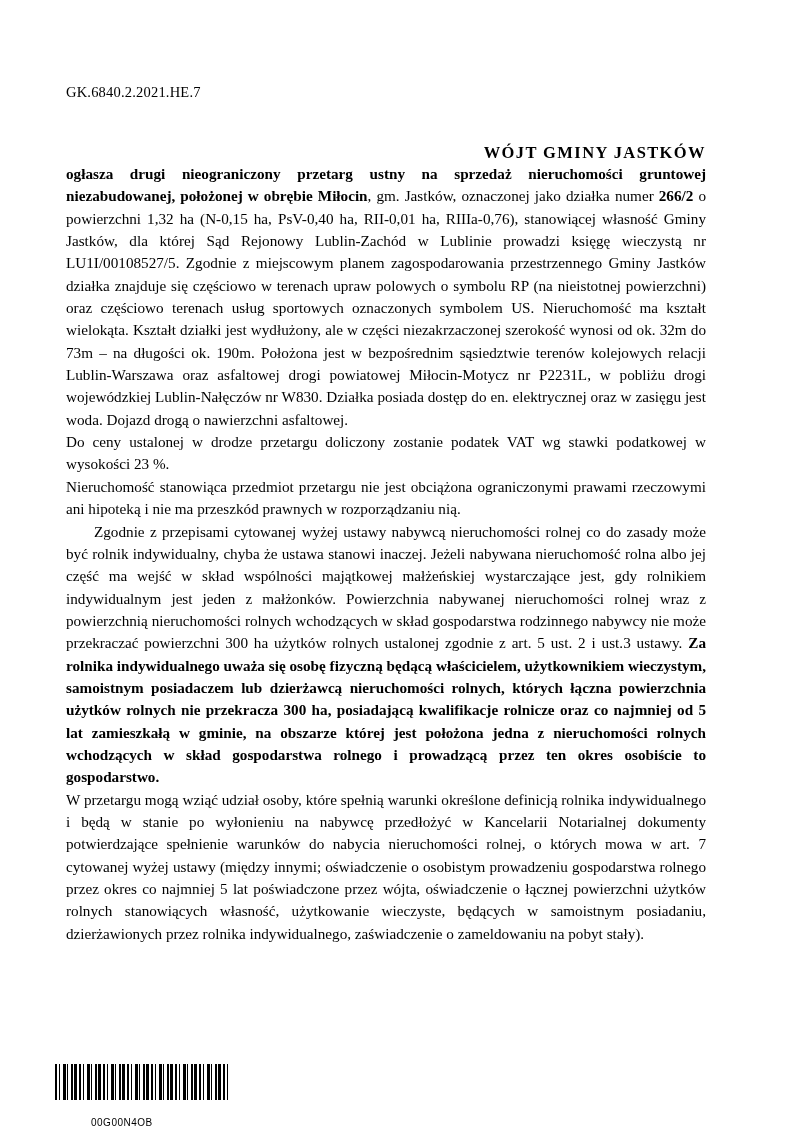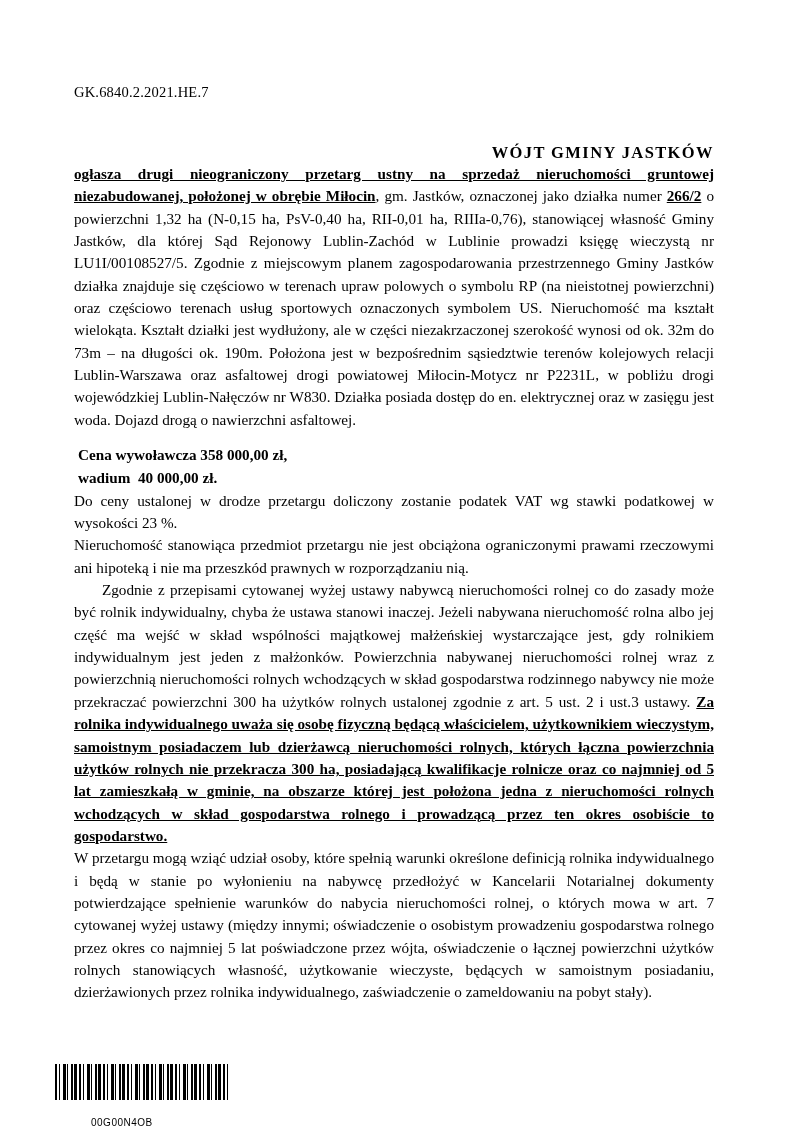--- a/index.html
+++ b/index.html
@@ -14,21 +14,21 @@
   .page {
     position: relative;
     width: 800px;
     height: 1131px;
     margin: 0 auto;
     background: #ffffff;
     overflow: hidden;
   }
   .content {
     position: absolute;
-    left: 74px;
+    left: 66px;
     top: 0;
     width: 640px;
   }
   .ref-no {
     margin-top: 84px;
     font-size: 14.5px;
     letter-spacing: 0.2px;
   }
   .doc-title {
     margin-top: 42px;
@@ -39,21 +39,21 @@
   }
   p.body-par {
     margin: 0;
     text-align: justify;
     font-size: 15.2px;
     line-height: 1.47;
   }
   .lead-par {
     margin-top: 14px;
   }
-  b, .b { font-weight: bold; text-decoration: underline; }
+  b, .b { font-weight: bold; }
   .price-block {
     margin-top: 13px;
     font-size: 15.2px;
     line-height: 1.5;
     font-weight: bold;
     padding-left: 4px;
   }
   .spaced-par {
     margin-top: 18px;
   }
@@ -104,24 +104,20 @@
 
 <div class="page">
   <div class="content">
 
     <div class="ref-no">GK.6840.2.2021.HE.7</div>
 
     <div class="doc-title">WÓJT  GMINY  JASTKÓW</div>
 
     <p class="body-par lead-par"><b>ogłasza drugi nieograniczony przetarg ustny na sprzedaż nieruchomości gruntowej niezabudowanej, położonej w obrębie Miłocin</b><span>, gm. Jastków, oznaczonej jako działka numer </span><b>266/2</b><span> o powierzchni 1,32 ha (N-0,15 ha, PsV-0,40 ha, RII-0,01 ha, RIIIa-0,76), stanowiącej własność Gminy Jastków, dla której Sąd Rejonowy Lublin-Zachód w Lublinie prowadzi księgę wieczystą nr LU1I/00108527/5. Zgodnie z miejscowym planem zagospodarowania przestrzennego Gminy Jastków działka znajduje się częściowo w terenach upraw polowych o symbolu RP (na nieistotnej powierzchni) oraz częściowo terenach usług sportowych oznaczonych symbolem US. Nieruchomość ma kształt wielokąta. Kształt działki jest wydłużony, ale w części niezakrzaczonej szerokość wynosi od ok. 32m do 73m – na długości ok. 190m. Położona jest w bezpośrednim sąsiedztwie terenów kolejowych relacji Lublin-Warszawa oraz asfaltowej drogi powiatowej Miłocin-Motycz nr P2231L, w pobliżu drogi wojewódzkiej Lublin-Nałęczów nr W830. Działka posiada dostęp do en. elektrycznej oraz w zasięgu jest woda. Dojazd drogą o nawierzchni asfaltowej.</span></p>
 
-    <div class="price-block">
-      <div><span>Cena wywoławcza</span> <span>358 000,00 zł,</span></div>
-      <div><span>wadium</span>&nbsp; <span>40 000,00 zł.</span></div>
-    </div>
 
     <p class="body-par spaced-par">Do ceny ustalonej w drodze  przetargu doliczony zostanie podatek VAT wg stawki podatkowej w wysokości 23 %.</p>
 
 
     <p class="body-par tight">Nieruchomość stanowiąca przedmiot przetargu nie jest obciążona ograniczonymi prawami rzeczowymi ani hipoteką i nie ma przeszkód prawnych w rozporządzaniu nią.</p>
 
 
     <p class="body-par tight indent"><span>Zgodnie z przepisami cytowanej wyżej ustawy nabywcą nieruchomości rolnej co do zasady może być rolnik indywidualny, chyba że ustawa stanowi inaczej. Jeżeli nabywana nieruchomość rolna albo jej część ma wejść w skład wspólności majątkowej małżeńskiej wystarczające jest, gdy rolnikiem indywidualnym jest jeden z małżonków. Powierzchnia nabywanej nieruchomości rolnej wraz z powierzchnią nieruchomości rolnych wchodzących w skład gospodarstwa rodzinnego nabywcy nie może przekraczać powierzchni 300 ha użytków rolnych ustalonej zgodnie z art. 5 ust. 2 i ust.3 ustawy.</span> <b>Za rolnika indywidualnego uważa się osobę fizyczną będącą właścicielem, użytkownikiem wieczystym, samoistnym posiadaczem lub dzierżawcą nieruchomości rolnych, których łączna powierzchnia użytków rolnych nie przekracza 300 ha, posiadającą kwalifikacje rolnicze oraz co najmniej od 5 lat zamieszkałą w gminie, na obszarze której jest położona jedna z nieruchomości rolnych wchodzących w skład gospodarstwa rolnego i prowadzącą przez ten okres osobiście to gospodarstwo.</b></p>
 
     <p class="body-par tight"> W przetargu mogą wziąć udział osoby, które spełnią warunki określone definicją rolnika indywidualnego i będą w stanie po wyłonieniu na nabywcę przedłożyć w Kancelarii Notarialnej dokumenty potwierdzające spełnienie warunków do nabycia nieruchomości rolnej, o których mowa w art. 7 cytowanej wyżej ustawy (między innymi; oświadczenie o osobistym prowadzeniu gospodarstwa rolnego przez okres co najmniej 5 lat poświadczone przez wójta, oświadczenie o łącznej powierzchni użytków rolnych stanowiących własność, użytkowanie wieczyste, będących w samoistnym posiadaniu, dzierżawionych przez rolnika indywidualnego, zaświadczenie o zameldowaniu na pobyt stały).</p>

